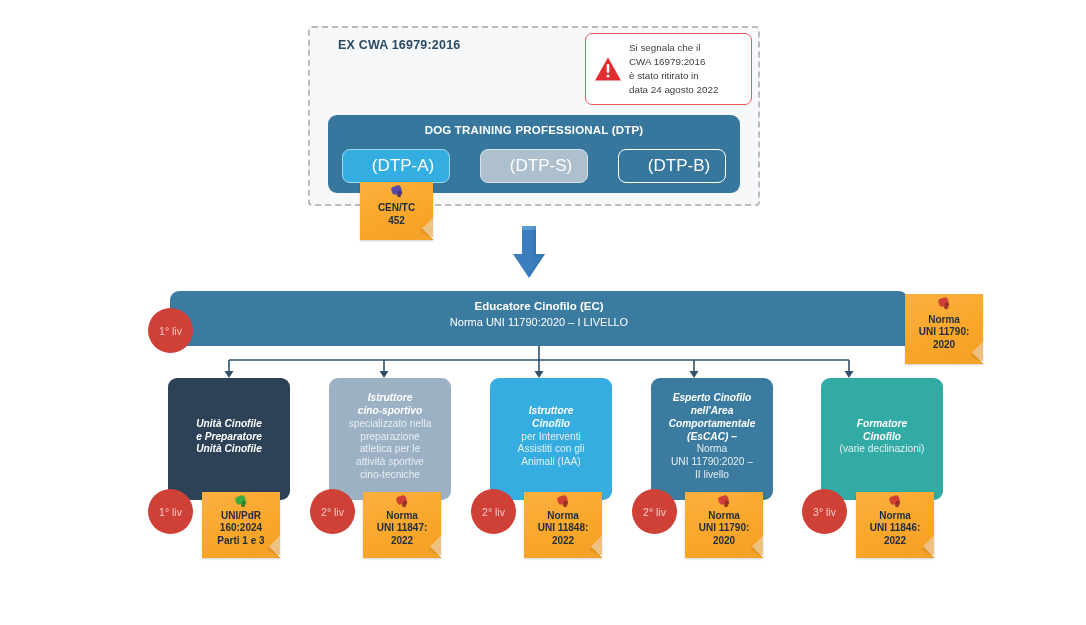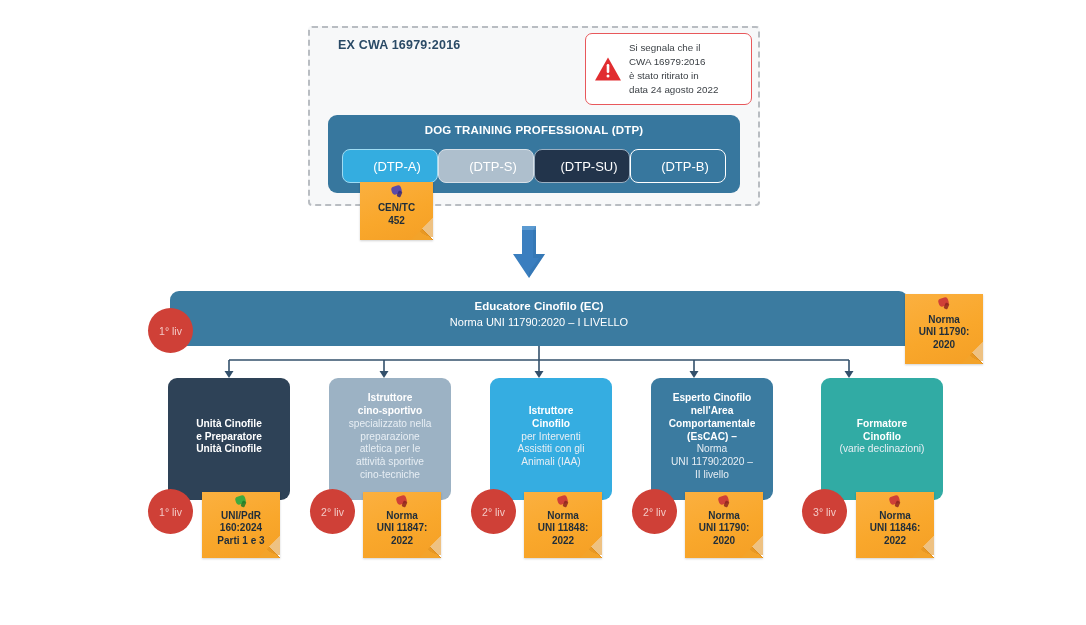--- a/index.html
+++ b/index.html
@@ -43,21 +43,21 @@
     position:absolute;left:0;right:0;top:9px;text-align:center;
     font-size:11.5px;font-weight:bold;color:#ffffff;letter-spacing:.2px;
   }
   .dtp-row{
     position:absolute;left:14px;right:14px;top:33px;height:36px;
     display:flex;justify-content:space-between;align-items:center;
   }
   .dtp-chip{
     width:108px;height:34px;border-radius:8px;box-sizing:border-box;
     display:flex;align-items:center;justify-content:center;
-    font-size:13px;color:#ffffff;border:1.6px solid #ffffff;padding-left:14px;
+    font-size:17px;color:#ffffff;border:1.6px solid #ffffff;padding-left:14px;
   }
   .dtp-a{background:#34ade0;border-color:#9fdcf3;}
   .dtp-s{background:#aebfcd;border-color:#d7e0e8;}
   .dtp-su{background:#22344b;border-color:#9cb0c2;}
   .dtp-b{background:transparent;border-color:#ffffff;}
 
   
   .note{
     position:absolute;
     background:linear-gradient(160deg,#fbb040 0%,#f9a72b 55%,#f49f25 100%);
@@ -114,21 +114,21 @@
     font-size:10.5px;color:#f3c9c6;
   }
 
   
   .card{
     position:absolute;top:378px;width:122px;height:122px;border-radius:9px;
     display:flex;align-items:center;justify-content:center;text-align:center;
     box-sizing:border-box;padding:6px 6px 10px;
   }
   .card .ctxt{font-size:10.2px;line-height:1.26;color:#ffffff;}
-  .card .ctxt b{font-weight:bold;}
+  .card .ctxt b{font-weight:bold;font-style:italic;}
   .card .soft{color:#e7eef4;}
 
   .c1{background:#2e4257;}
   .c2{background:#9cb2c4;}
   .c3{background:#35ade1;}
   .c4{background:#3b7ba0;}
   .c5{background:#31aba4;}
 
   
   #conn{position:absolute;left:0;top:0;}
@@ -153,21 +153,20 @@
 CWA 16979:2016
 è stato ritirato in
 data 24 agosto 2022</span>
   </div>
 
   <div class="dtp-band">
     <div class="dtp-title">DOG TRAINING PROFESSIONAL (DTP)</div>
     <div class="dtp-row">
       <div class="dtp-chip dtp-a">(DTP-A)</div>
       <div class="dtp-chip dtp-s">(DTP-S)</div>
-      <div class="dtp-chip dtp-su">(DTP-SU)</div>
       <div class="dtp-chip dtp-b">(DTP-B)</div>
     </div>
   </div>
 
   <div class="note" style="left:360px;top:182px;width:73px;height:58px;">
     <div class="pin">
       <div class="head" style="background:#5b4aa8"></div>
       <div class="tip" style="background:#35267a"></div>
     </div>
     <div class="note-body">CEN/TC

